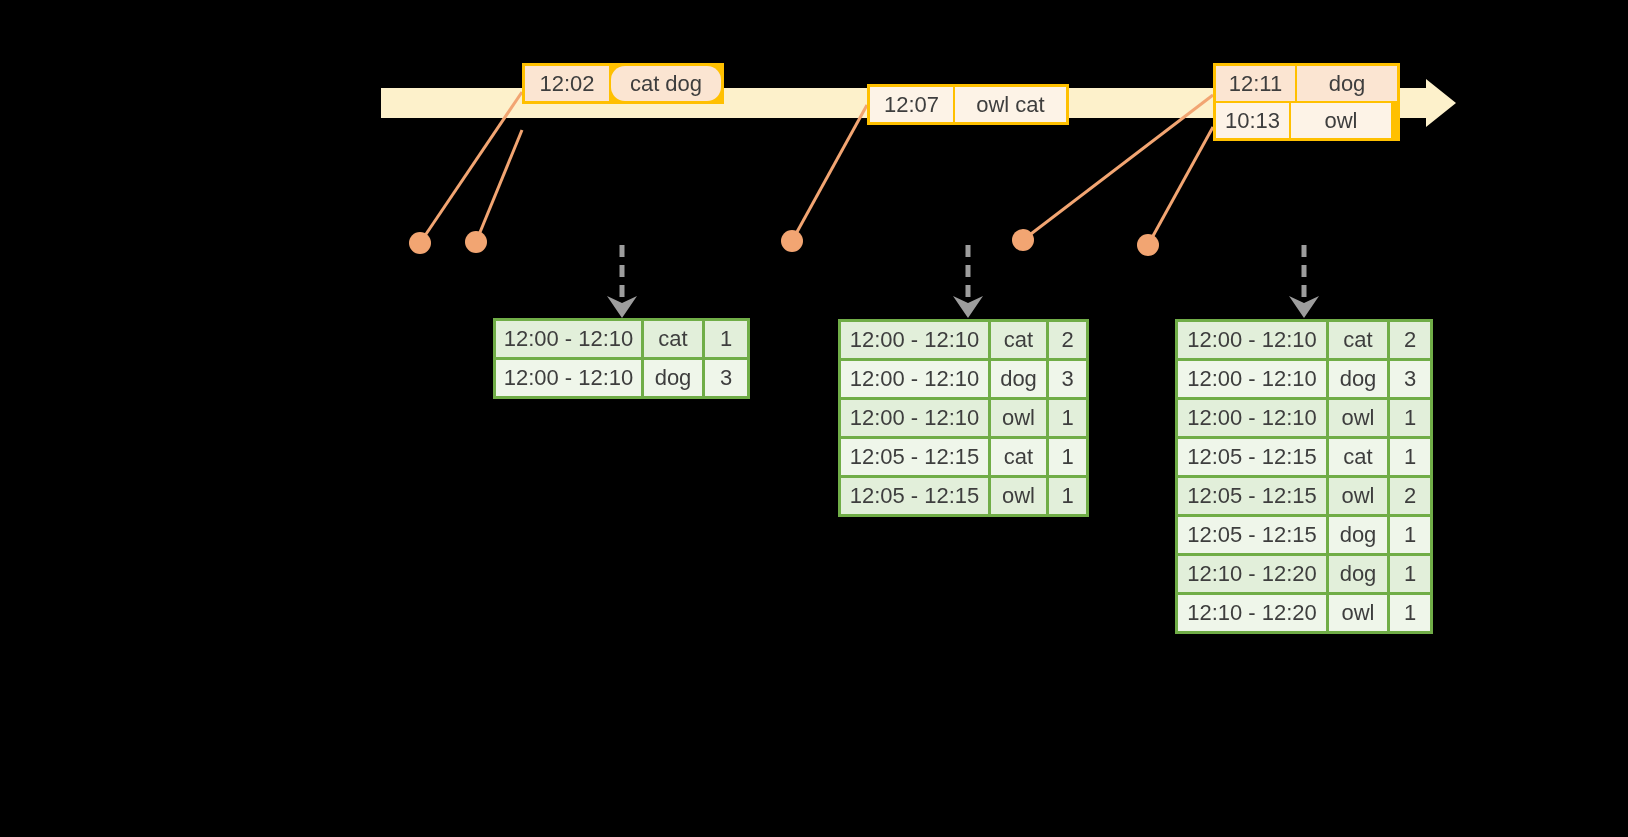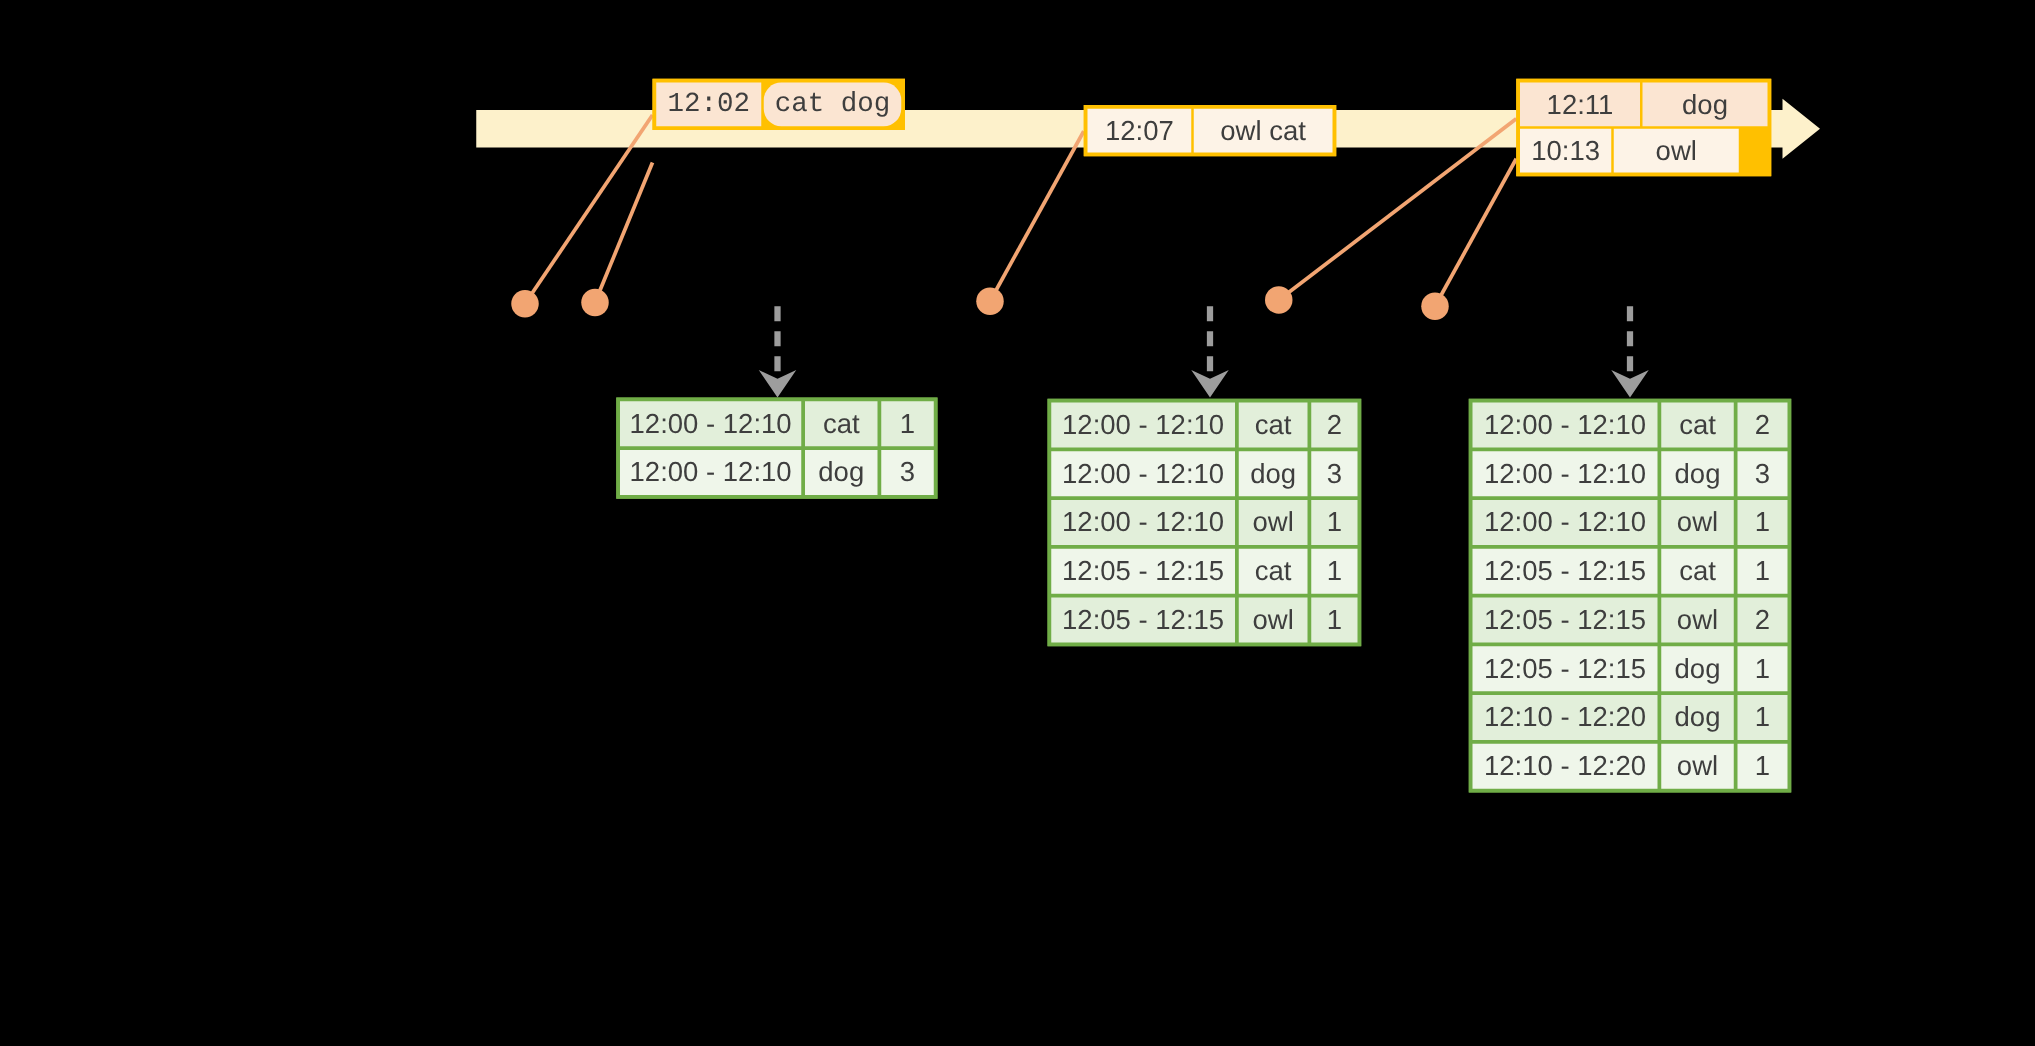--- a/index.html
+++ b/index.html
@@ -70,37 +70,37 @@
     <g>
       <line x1="622" y1="245" x2="622" y2="300" stroke="#9d9d9d" stroke-width="5" stroke-dasharray="12 8"></line>
       <path fill="#9d9d9d" d="M 607 296 L 622 318 L 637 296 L 622 303 Z"></path>
       <line x1="968" y1="245" x2="968" y2="300" stroke="#9d9d9d" stroke-width="5" stroke-dasharray="12 8"></line>
       <path fill="#9d9d9d" d="M 953 296 L 968 318 L 983 296 L 968 303 Z"></path>
       <line x1="1304" y1="245" x2="1304" y2="300" stroke="#9d9d9d" stroke-width="5" stroke-dasharray="12 8"></line>
       <path fill="#9d9d9d" d="M 1289 296 L 1304 318 L 1319 296 L 1304 303 Z"></path>
     </g>
   </svg>
 
-  <div class="dtable etable" style="left:522px;top:63px;font-family:Liberation Mono, monospace;">
+  <div class="dtable etable" style="left:522px;top:63px;">
       <div class="trow dark">
         <div class="tcell" style="width: 84px;">12:02</div>
         <div class="tcell" style="width: 110px; border-radius: 14px;">cat dog</div>
       </div>
     </div>
 
   <div class="dtable etable" style="left:867px;top:84px;">
       <div class="trow light">
         <div class="tcell" style="width: 83px;">12:07</div>
         <div class="tcell" style="width: 111px;">owl cat</div>
       </div>
     </div>
 
   <div class="dtable etable" style="left:1213px;top:63px;">
       <div class="trow dark">
-        <div class="tcell" style="width: 96px;">12:11</div>
+        <div class="tcell" style="width: 79px;">12:11</div>
         <div class="tcell" style="width: 100px;">dog</div>
       </div>
       <div class="trow light">
         <div class="tcell" style="width: 73px;">10:13</div>
         <div class="tcell" style="width: 100px;">owl</div>
       </div>
     </div>
 
   <div class="dtable gtable" style="left:493px;top:318px;">
       <div class="trow dark">

